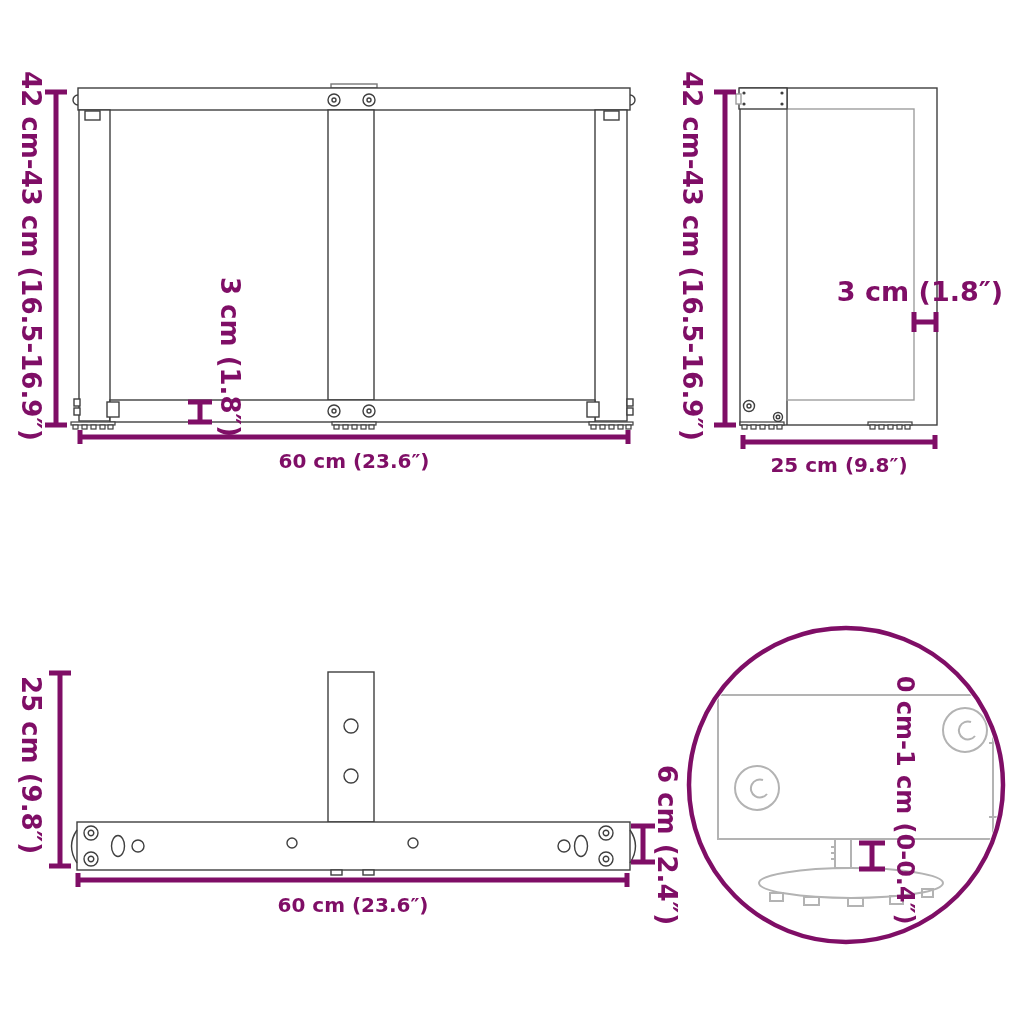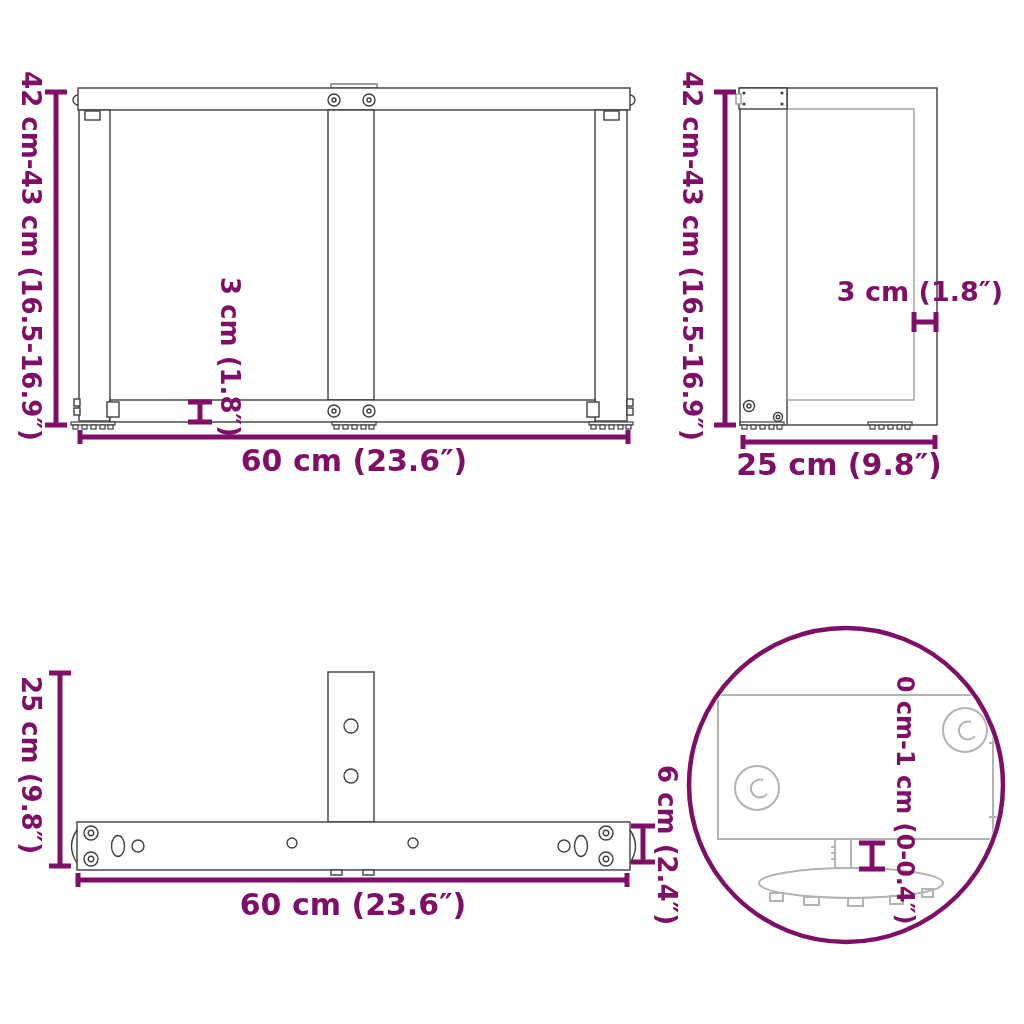--- a/index.html
+++ b/index.html
@@ -1,20 +1,20 @@
 <!DOCTYPE html>
 <html><head>
 <meta charset="utf-8">
 <style>
   :root{ --accent:#7F0E66; --dark:#3F3F3F; --light:#9E9E9E; --detail:#B3B3B3; }
   html,body{margin:0;padding:0;background:#fff;}
   .canvas{position:relative;width:1024px;height:1024px;background:#fff;overflow:hidden;
           font-family:"DejaVu Sans", sans-serif;}
   .layer{position:absolute;left:0;top:0;}
-  .dim-label{position:absolute;font-weight:700;font-size:30px;color:var(--accent);
+  .dim-label{position:absolute;font-weight:700;font-size:20px;color:var(--accent);
              white-space:nowrap;transform:translate(-50%,-50%);line-height:1;}
   .rot{transform:translate(-50%,-50%) rotate(90deg);}
   .fs27{font-size:27px;} .fs26{font-size:26px;} .fs24{font-size:24px;}
 </style>
 </head>
 <body>
 
 <div class="canvas">
 
   <svg class="layer" width="1024" height="1024" viewBox="0 0 1024 1024">

